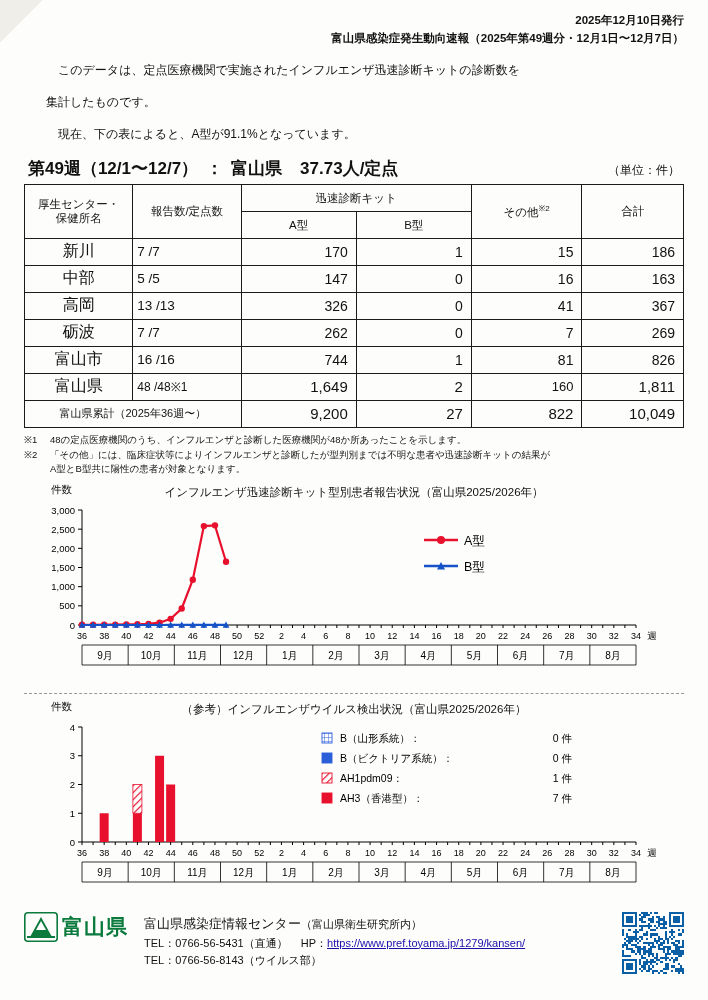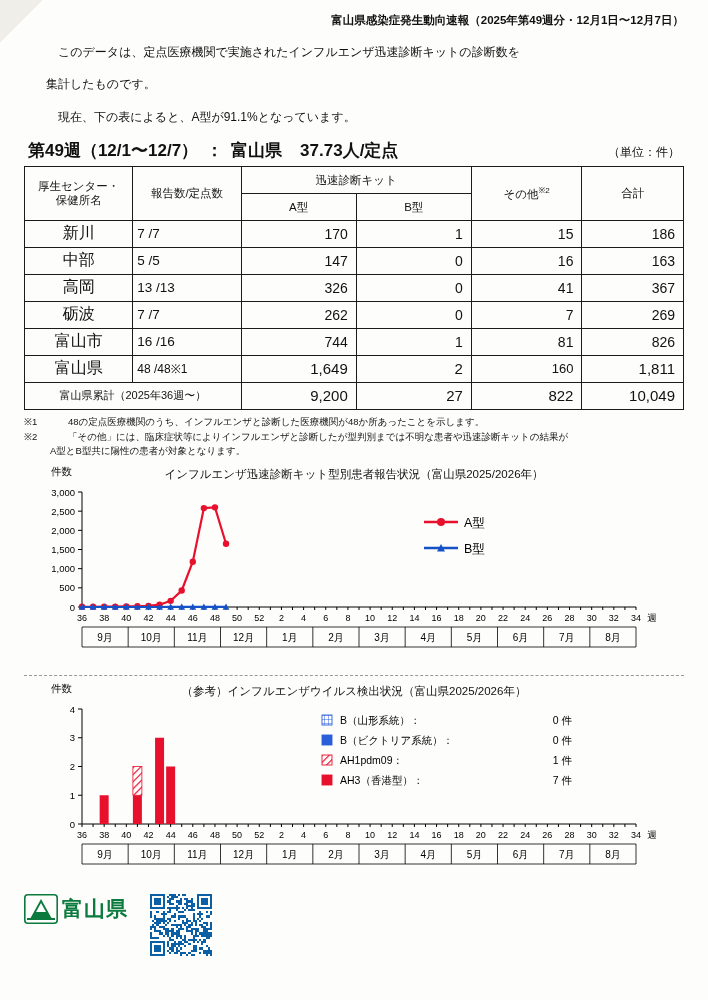--- a/index.html
+++ b/index.html
@@ -43,21 +43,21 @@
   .col0{width:96px;}
   .col1{width:96px;}
   .col2{width:102px;}
   .col3{width:102px;}
   .col4{width:98px;}
   .col5{width:90px;}
   .sup{font-size:8px;vertical-align:super;}
   .notes{font-size:9.5px;line-height:1.55;margin-top:5px;}
   .notes .nrow{display:flex;}
   .notes .nlab{width:26px;flex:none;}
-  .notes .ntxt{flex:1;margin-left:18px;}
+  .notes .ntxt{flex:1;}
   .notes .sub{margin-left:26px;}
   
   .chartbox{margin-top:8px;position:relative;}
   .chart-title{font-size:11.5px;text-align:center;font-weight:normal;}
   .chart-unit{font-size:10.5px;position:absolute;left:27px;top:-2px;}
   .dashed-sep{border-top:1px dashed #999;margin:8px 0 0 0;}
   svg{display:block;}
   
   .footer{display:flex;align-items:flex-start;margin-top:10px;}
   .logo{width:120px;flex:none;display:flex;align-items:center;}
@@ -72,20 +72,21 @@
   .corner{position:absolute;left:0;top:0;width:46px;height:46px;
     background:linear-gradient(135deg,#efeee8 0%,#efeee8 46%,transparent 47%);}
 </style>
 </head>
 <body>
 
 <div class="page">
   <div class="corner"></div>
 
   <div class="hdr">
+    <div>2025年12月10日発行</div>
     <div class="line2">富山県感染症発生動向速報（2025年第49週分・12月1日〜12月7日）</div>
   </div>
 
 
   <div class="lead">
     <p class="indent">このデータは、定点医療機関で実施されたインフルエンザ迅速診断キットの診断数を</p>
     <p>集計したものです。</p>
     <p class="indent">現在、下の表によると、A型が91.1%となっています。</p>
   </div>
 
@@ -511,20 +512,30 @@
 
   <div class="footer">
     <div class="logo">
       <svg class="mark" viewBox="0 0 34 30">
         <rect x="0.8" y="0.8" width="32.4" height="28.4" rx="3" fill="none" stroke="#0a7a3d" stroke-width="1.6"></rect>
         <path d="M17 5 L28 25 L6 25 Z" fill="#0a7a3d"></path>
         <path d="M17 9 L22 18 L12 18 Z" fill="#ffffff"></path>
         <path d="M3 25 L31 25" stroke="#0a7a3d" stroke-width="2"></path>
       </svg>
       <span class="lname">富山県</span>
+    </div>
+    <div class="finfo">
+      <div class="l1">
+        <span>富山県感染症情報センター</span><span class="small">（富山県衛生研究所内）</span>
+      </div>
+      <div class="small">
+        <span>TEL：0766-56-5431（直通）</span>
+        <span style="padding-left:10px">HP：</span><a href="#">https://www.pref.toyama.jp/1279/kansen/</a>
+      </div>
+      <div class="small">TEL：0766-56-8143（ウイルス部）</div>
     </div>
     <div class="qr">
       <svg viewBox="0 0 29 29" shape-rendering="crispEdges">
           <rect x="0" y="0" width="29" height="29" fill="#fff"></rect>
           <rect x="0" y="0" width="7" height="7" fill="#0b5fa5"></rect>
           <rect x="1" y="1" width="5" height="5" fill="#fff"></rect>
           <rect x="2" y="2" width="3" height="3" fill="#0b5fa5"></rect>
           <rect x="22" y="0" width="7" height="7" fill="#0b5fa5"></rect>
           <rect x="23" y="1" width="5" height="5" fill="#fff"></rect>
           <rect x="24" y="2" width="3" height="3" fill="#0b5fa5"></rect>

